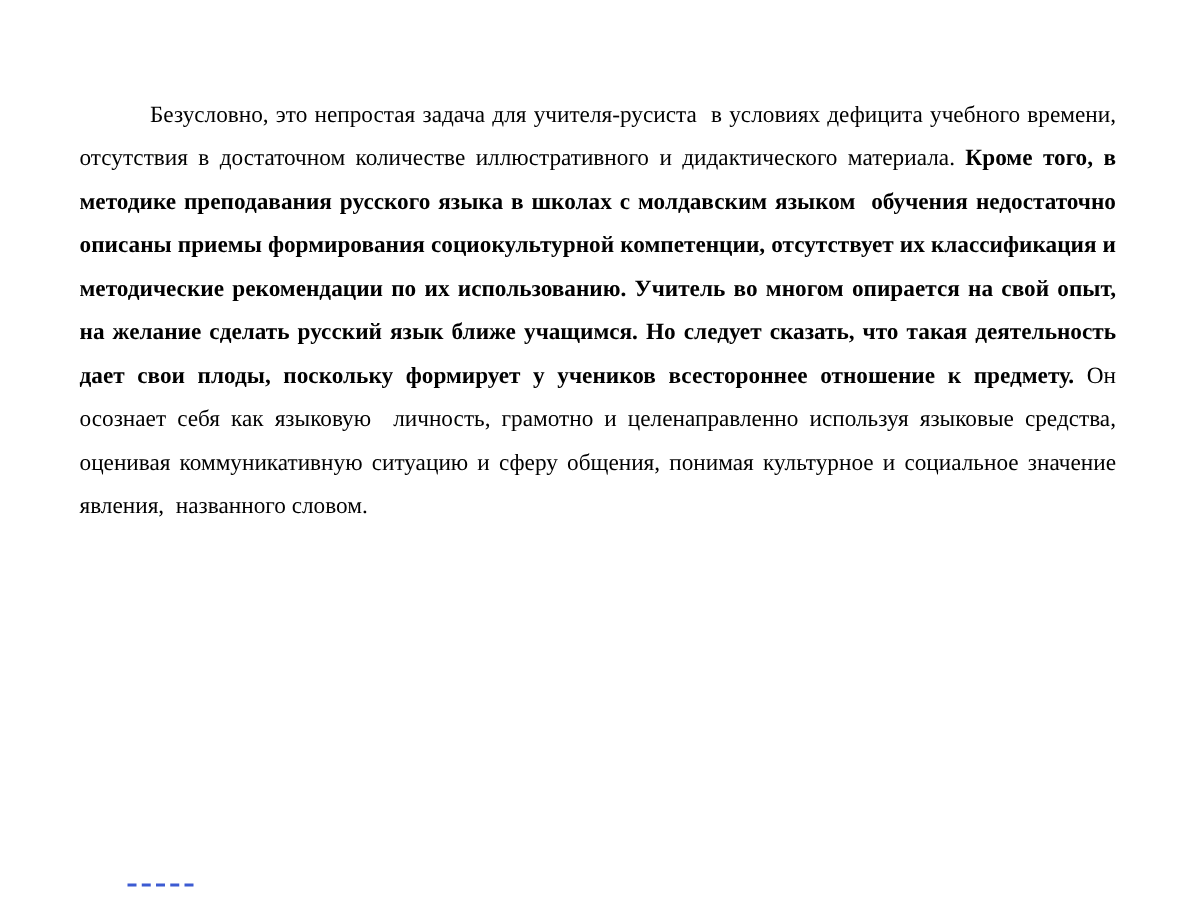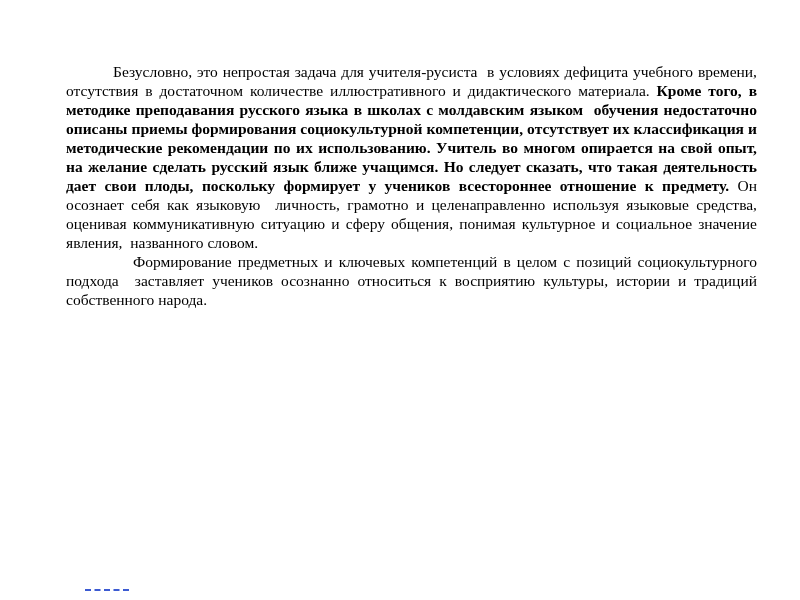--- a/index.html
+++ b/index.html
@@ -10,26 +10,26 @@
   .slide {
     position: relative;
     width: 800px;
     height: 600px;
     background: #ffffff;
     overflow: hidden;
     font-family: "Liberation Serif", serif;
   }
   .text-block {
     position: absolute;
-    left: 66px;
+    left: 53px;
     top: 62px;
     width: 691px;
     color: #000000;
     font-size: 15.5px;
-    line-height: 19px;
+    line-height: 29px;
     text-align: justify;
   }
   .text-block p {
     margin: 0;
     padding: 0;
   }
   .indent-p1 { text-indent: 47px; }
   .indent-p2 { text-indent: 67px; }
   .indent-p3 { text-indent: 81px; }
   .run-bold { font-weight: bold; }
@@ -43,19 +43,18 @@
   }
 </style>
 </head>
 <body>
 
 <div class="slide">
   <div class="text-block">
 
     <p class="indent-p1"><span>Безусловно, это непростая задача для учителя-русиста&nbsp; в условиях дефицита учебного времени, отсутствия в достаточном количестве иллюстративного и дидактического материала. </span><span class="run-bold">Кроме того, в методике преподавания русского языка в школах с молдавским языком&nbsp; обучения недостаточно описаны приемы формирования социокультурной компетенции, отсутствует их классификация и методические рекомендации по их использованию. Учитель во многом опирается на свой опыт, на желание сделать русский язык ближе учащимся. Но следует сказать, что такая деятельность дает свои плоды, поскольку формирует у учеников всестороннее отношение к предмету. </span><span>Он осознает себя как языковую&nbsp; личность, грамотно и целенаправленно используя языковые средства, оценивая коммуникативную ситуацию и сферу общения, понимая культурное и социальное значение явления,&nbsp; названного словом.</span></p>
 
-    <p class="indent-p2"><span>Формирование предметных и ключевых компетенций в целом с позиций социокультурного подхода&nbsp; заставляет учеников осознанно относиться к восприятию культуры, истории и традиций собственного народа.</span></p>
 
 
   </div>
 
   <div class="decorative-dashes"></div>
 </div>
 
 </body></html>

